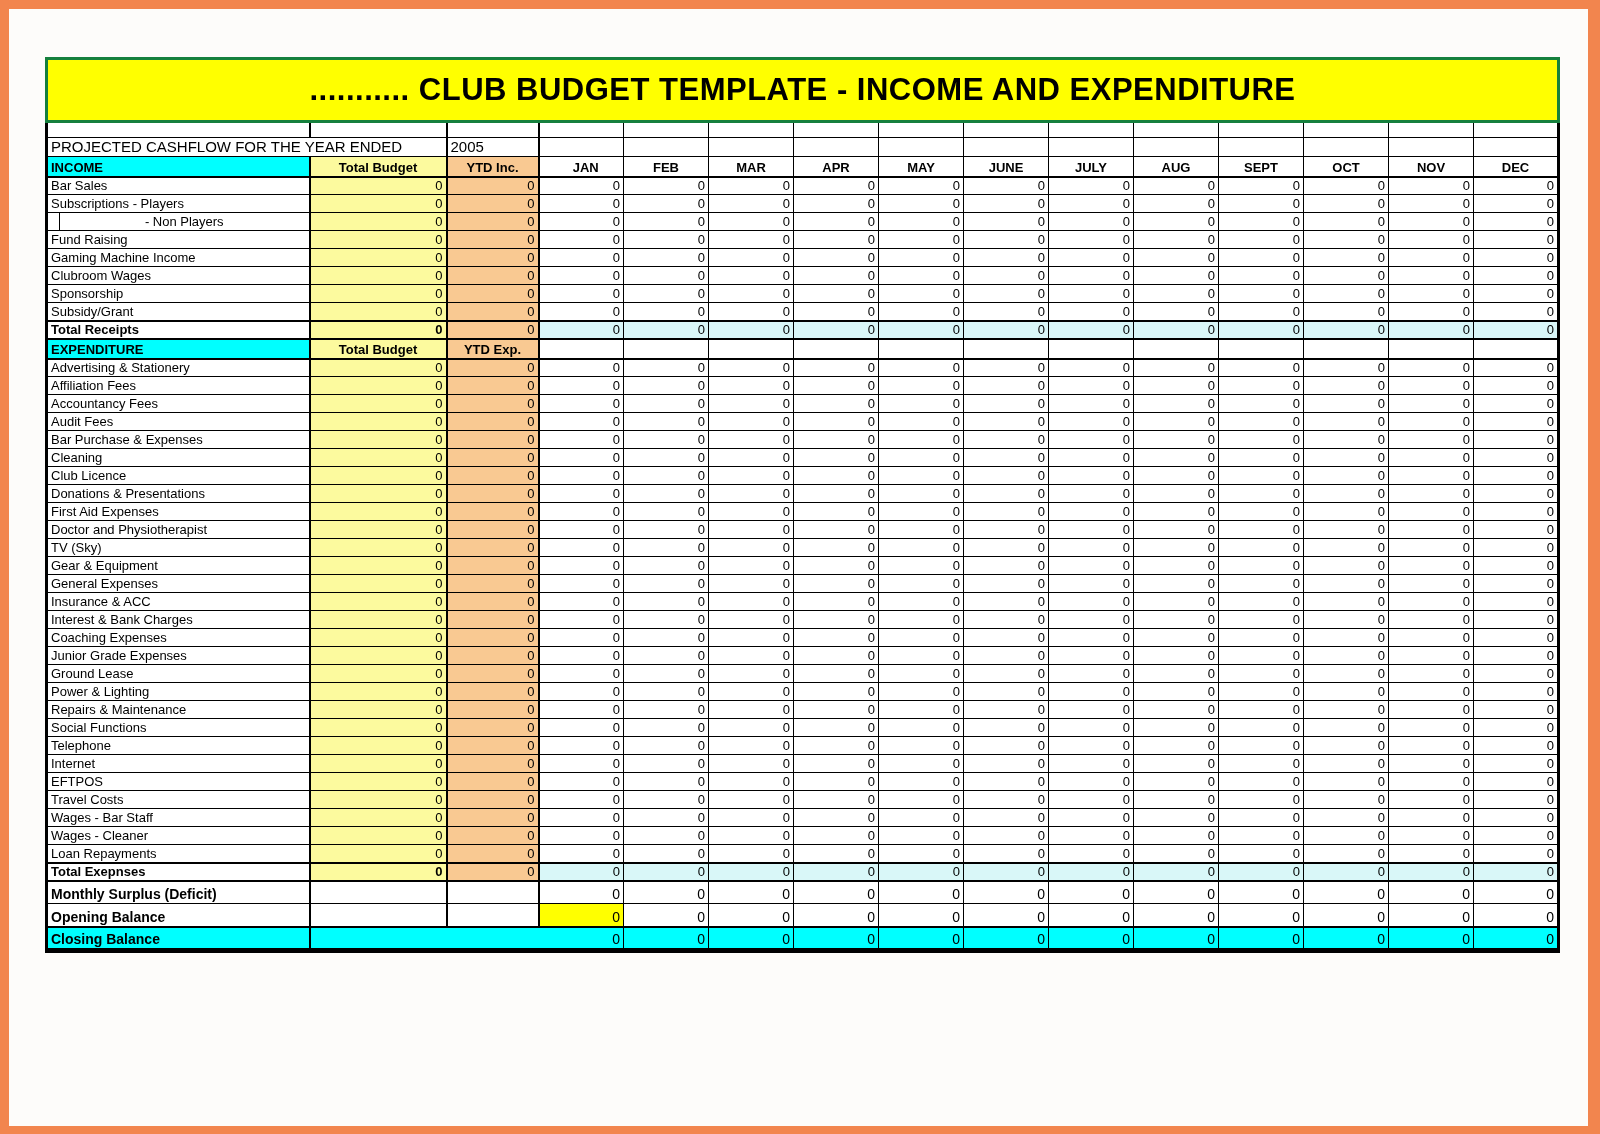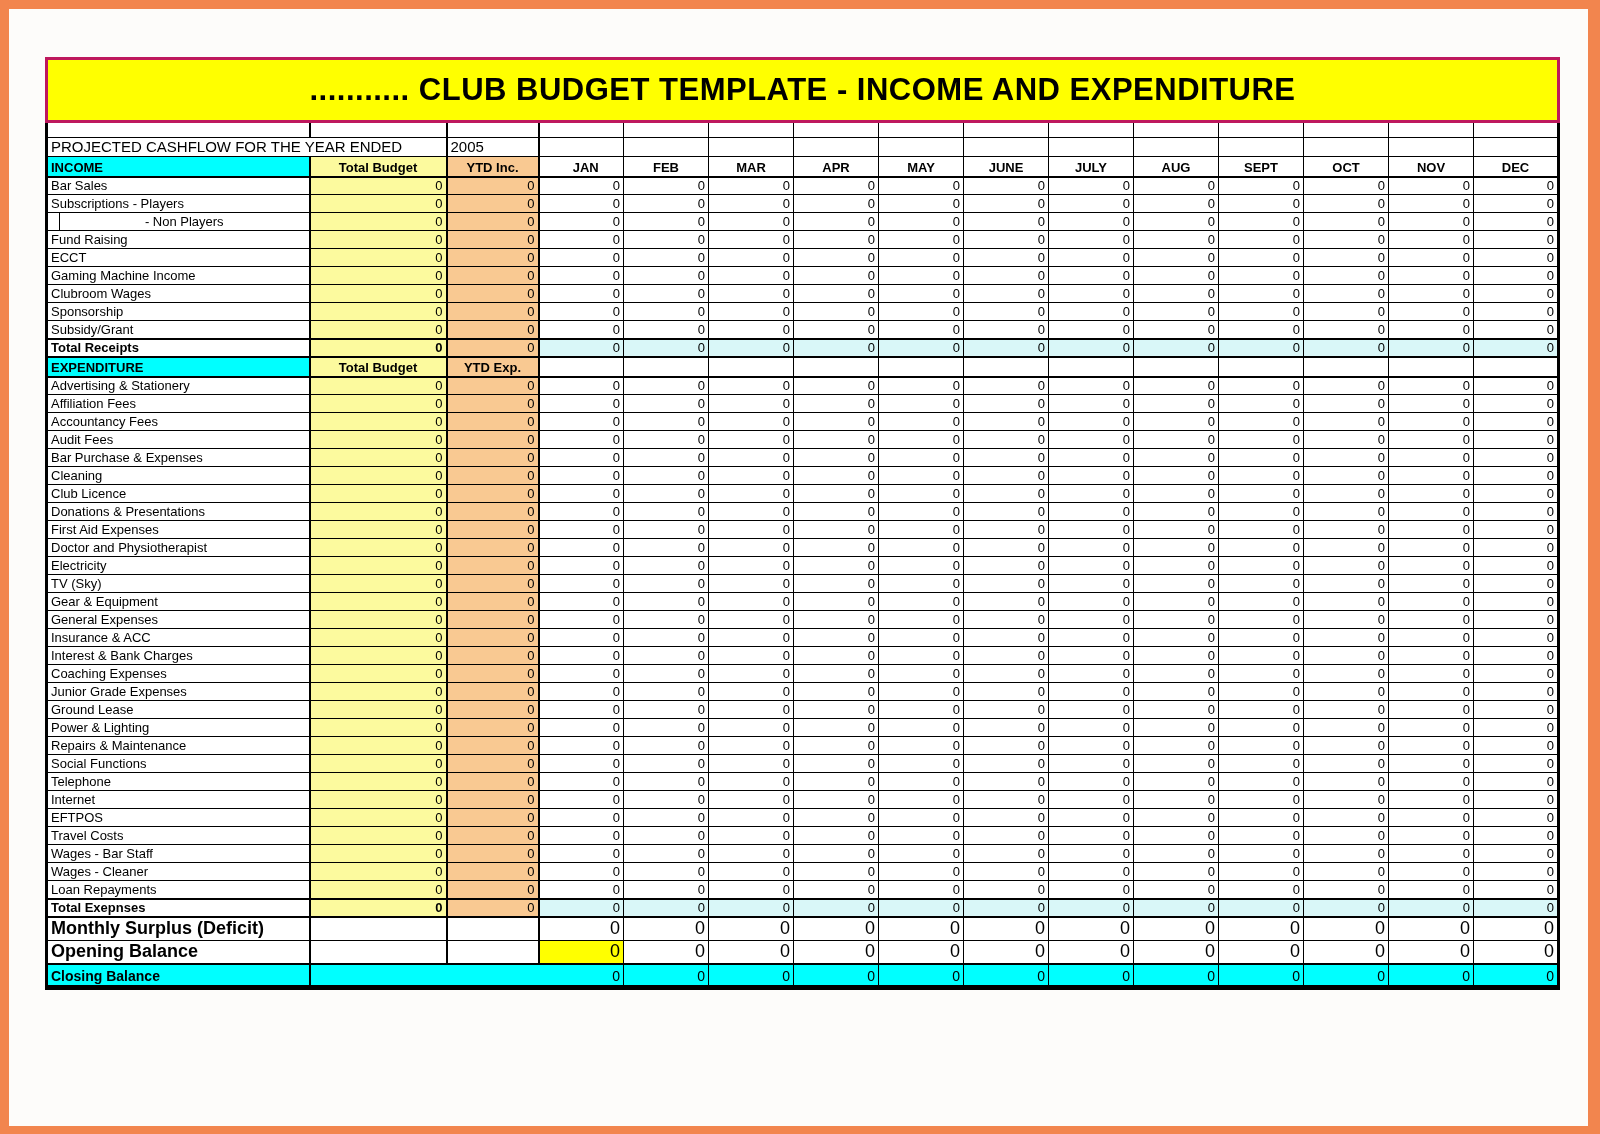--- a/index.html
+++ b/index.html
@@ -16,27 +16,27 @@
   .center{text-align:center;}
   .cyan{background:#00FFFF;}
   .yellowcol{background:#FCFA9E;}
   .peach{background:#F9C992;}
   .ltcyan{background:#D9F7F8;}
   .hl{background:#FFFF00;}
   .plain{background:#ffffff;}
   .budget{border-left:2px solid #000;margin-left:24px;}
   .ytd{border-left:2px solid #000;}
   .m0{border-left:2px solid #000;padding-left:12px;}
-  .r-title td{background:#FFFF00;border:3px solid #be185d;font-size:31px;font-weight:bold;
+  .r-title td{background:#FFFF00;border:3px solid #15803d;font-size:31px;font-weight:bold;
               text-align:center;height:52px;vertical-align:middle;letter-spacing:.5px;padding:12px;margin-top:40px;}
   .r-empty td{height:16px;}
   .r-sub td{height:18px;font-weight:normal;font-size:15px;}
   .r-head td{height:20px;font-weight:bold;border-bottom:2px solid #000;}
   .r-total td{border-top:2px solid #000;border-bottom:2px solid #000;}
-  .r-tall td{height:23px;font-size:18px;}
+  .r-tall td{height:23px;font-size:14px;}
   .r-close td{height:24px;font-size:14px;border-top:2px solid #000;background:#00FFFF;}
 </style>
 </head>
 <body>
 
 <div class="frame">
   <table class="sheet">
     <colgroup>
       <col style="width:13px">
         <col style="width:250px">
@@ -163,37 +163,20 @@
           <td class="num">0</td>
           <td class="num">0</td>
           <td class="num">0</td>
           <td class="num">0</td>
           <td class="num">0</td>
           <td class="num">0</td>
           <td class="num">0</td>
           <td class="num">0</td>
         </tr>
         <tr class="r-data">
-          <td colspan="2">ECCT</td>
-          <td class="num budget yellowcol">0</td>
-          <td class="num ytd peach">0</td>
-          <td class="num m0">0</td>
-          <td class="num">0</td>
-          <td class="num">0</td>
-          <td class="num">0</td>
-          <td class="num">0</td>
-          <td class="num">0</td>
-          <td class="num">0</td>
-          <td class="num">0</td>
-          <td class="num">0</td>
-          <td class="num">0</td>
-          <td class="num">0</td>
-          <td class="num">0</td>
-        </tr>
-        <tr class="r-data">
           <td colspan="2">Gaming Machine Income</td>
           <td class="num budget yellowcol">0</td>
           <td class="num ytd peach">0</td>
           <td class="num m0">0</td>
           <td class="num">0</td>
           <td class="num">0</td>
           <td class="num">0</td>
           <td class="num">0</td>
           <td class="num">0</td>
           <td class="num">0</td>
@@ -452,37 +435,20 @@
           <td class="num">0</td>
           <td class="num">0</td>
           <td class="num">0</td>
           <td class="num">0</td>
           <td class="num">0</td>
           <td class="num">0</td>
           <td class="num">0</td>
           <td class="num">0</td>
         </tr>
         <tr class="r-data">
-          <td colspan="2">Electricity</td>
-          <td class="num budget yellowcol">0</td>
-          <td class="num ytd peach">0</td>
-          <td class="num m0">0</td>
-          <td class="num">0</td>
-          <td class="num">0</td>
-          <td class="num">0</td>
-          <td class="num">0</td>
-          <td class="num">0</td>
-          <td class="num">0</td>
-          <td class="num">0</td>
-          <td class="num">0</td>
-          <td class="num">0</td>
-          <td class="num">0</td>
-          <td class="num">0</td>
-        </tr>
-        <tr class="r-data">
           <td colspan="2">TV (Sky)</td>
           <td class="num budget yellowcol">0</td>
           <td class="num ytd peach">0</td>
           <td class="num m0">0</td>
           <td class="num">0</td>
           <td class="num">0</td>
           <td class="num">0</td>
           <td class="num">0</td>
           <td class="num">0</td>
           <td class="num">0</td>

